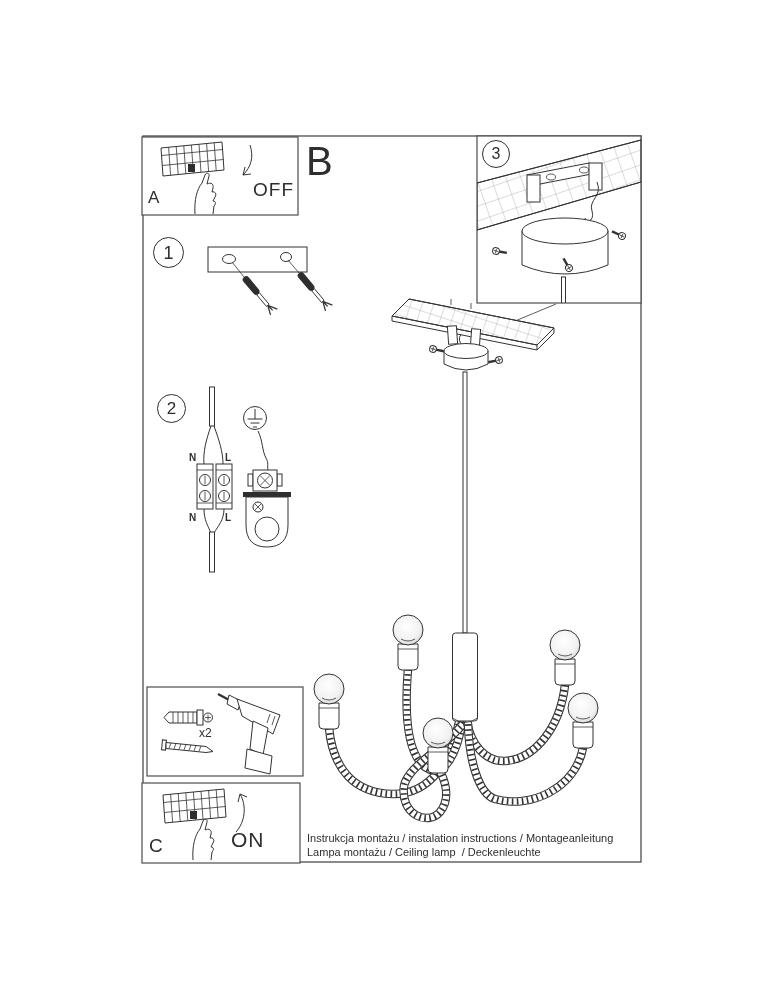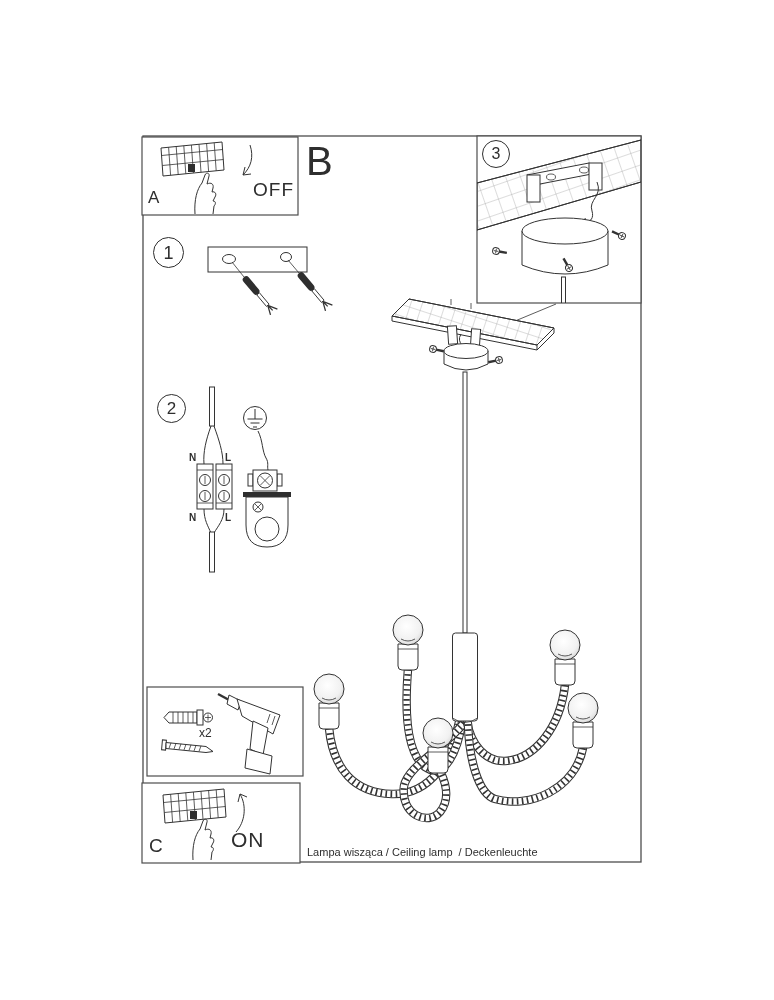--- a/index.html
+++ b/index.html
@@ -291,15 +291,16 @@
 <span class="txt lblC">C</span>
 <span class="txt lblON">ON</span>
 
 <span class="txt nl" style="left:189px;top:453px;">N</span>
 <span class="txt nl" style="left:225px;top:453px;">L</span>
 <span class="txt nl" style="left:189px;top:513px;">N</span>
 <span class="txt nl" style="left:225px;top:513px;">L</span>
 
 <span class="txt x2">x2</span>
 
-<span class="txt foot f2">Lampa wisząca / Ceiling lamp  / Deckenleuchte</span>
+<span class="txt foot f1">Instrukcja montażu / instalation instructions / Montageanleitung</span>
+<span class="txt foot f2">Lampa montażu / Ceiling lamp  / Deckenleuchte</span>
 
 </div>
 
 </body></html>

